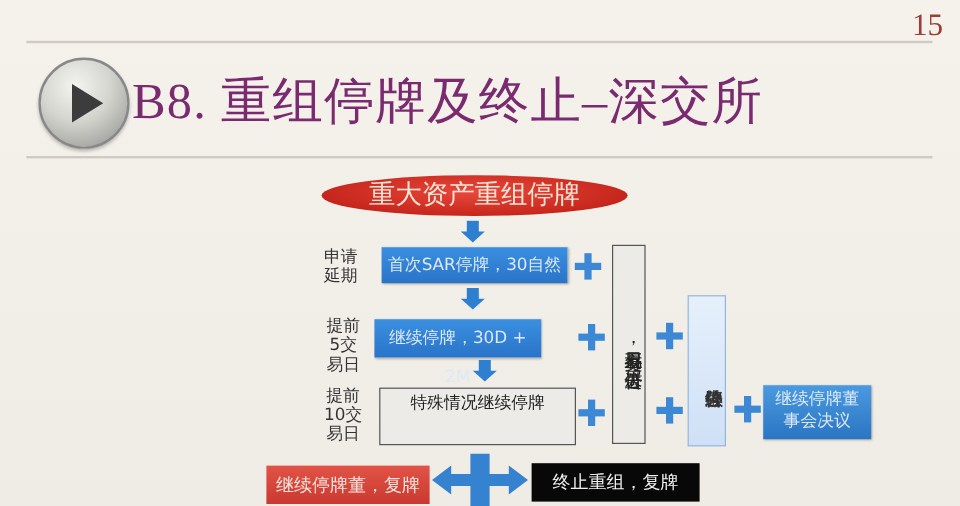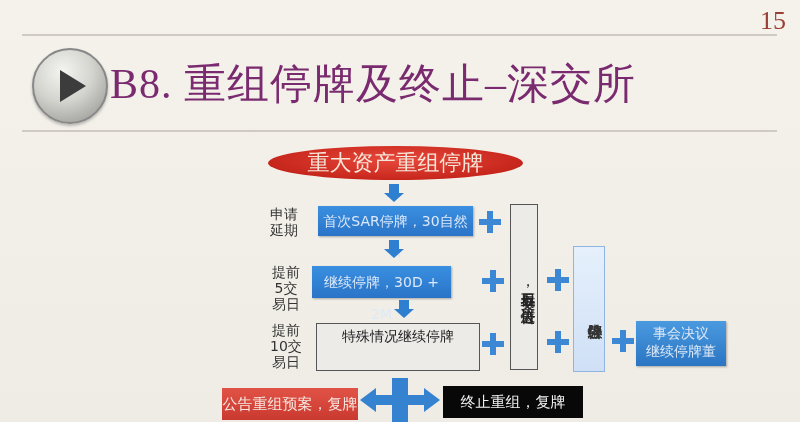--- a/index.html
+++ b/index.html
@@ -66,22 +66,22 @@
   <div class="plus" style="left:482px;top:333px;"></div>
 
   <div class="graybox vbox" style="left:510px;top:204px;width:26px;height:160px;padding-top:4px;writing-mode:vertical-rl;">每五交易日，进展公告</div>
   <div class="plus" style="left:547px;top:269px;"></div>
   <div class="plus" style="left:547px;top:331px;"></div>
 
   <div class="vbox" style="left:573px;top:246px;width:30px;height:118px;background:linear-gradient(180deg,#e6f0fc,#cfe0f6);border:1.5px solid #8fb6e2;color:#333;writing-mode:vertical-rl;padding-top:6px;">继续停牌公告</div>
   <div class="plus" style="left:612px;top:330px;"></div>
 
   <div class="bluebox" style="left:636px;top:321px;width:90px;height:42px;line-height:18px;padding-top:3px;background:linear-gradient(180deg,#4a9ae0,#2b75c2);">
+    <div>继续停牌董</div>
     <div>事会决议</div>
-    <div>继续停牌董</div>
   </div>
 
-  <div class="redbox">公告重组预案，复牌</div>
+  <div class="redbox">继续停牌董，复牌</div>
   <svg class="cross" viewBox="0 0 80 44">
     <path d="M0 22 L16 10 L16 17 L32 17 L32 0 L48 0 L48 17 L64 17 L64 10 L80 22 L64 34 L64 27 L48 27 L48 44 L32 44 L32 27 L16 27 L16 34 Z" fill="#3582d0"></path>
   </svg>
   <div class="blackbox">终止重组，复牌</div>
 </div>
 
 </body></html>

